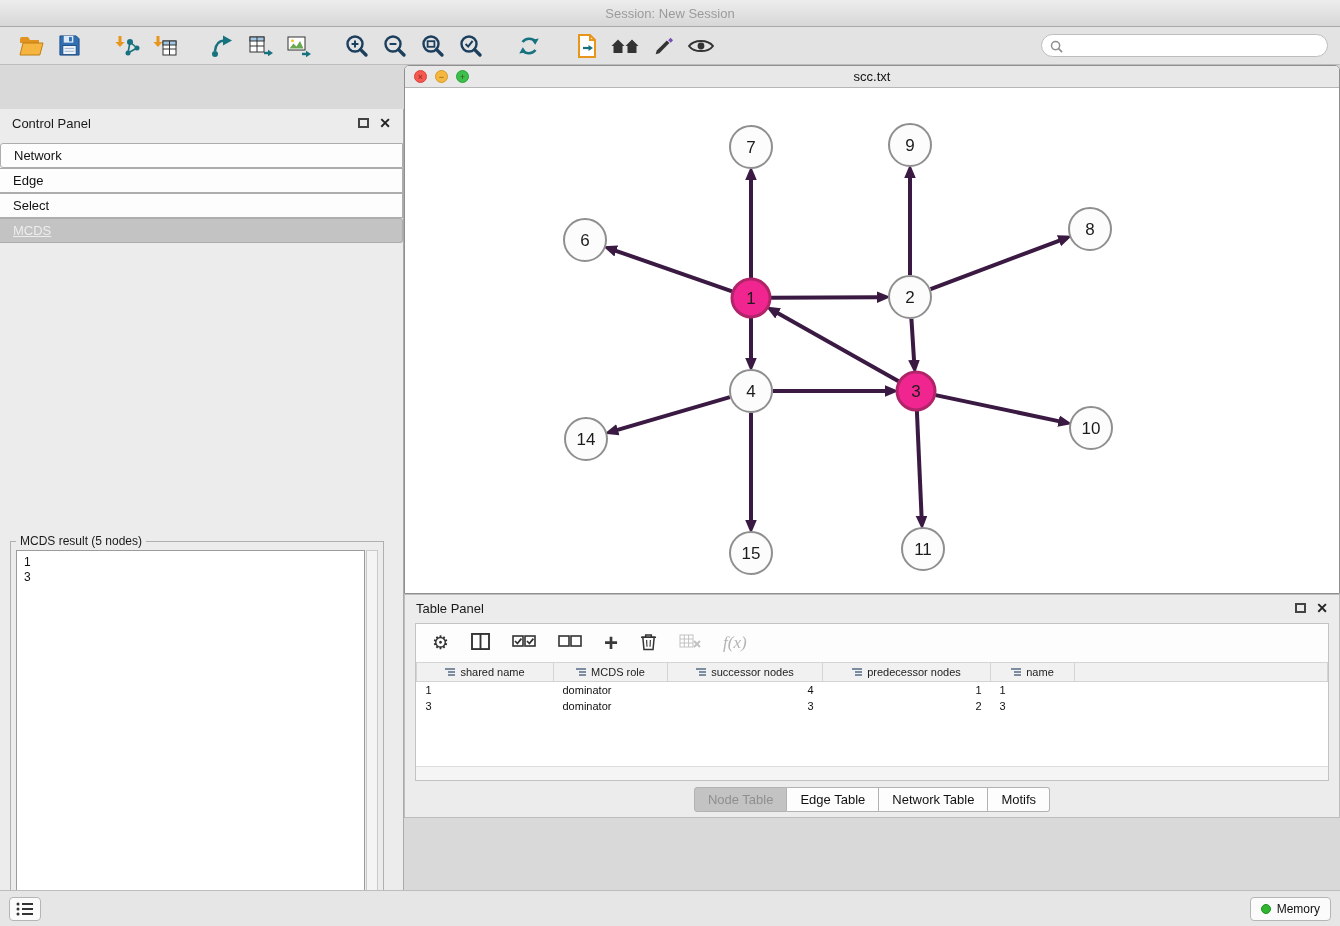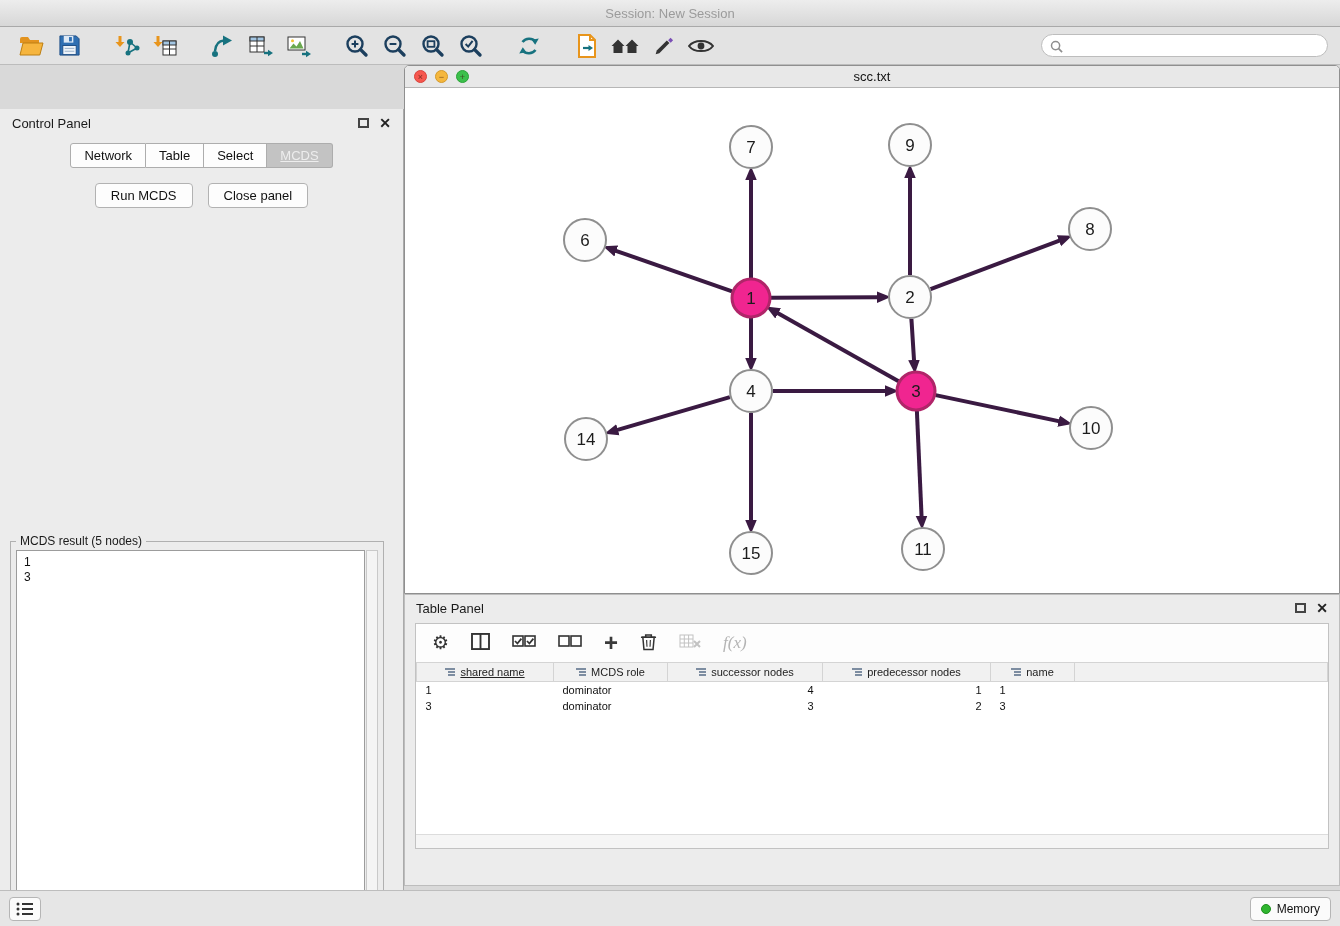--- a/index.html
+++ b/index.html
@@ -21,21 +21,21 @@
     padding:0 8px 0 26px;font-size:12px;outline:none;font-family:inherit;}
   .search-glyph{position:absolute;left:9px;top:5px;}
 
   
   .control-panel{position:absolute;left:0;top:65px;width:404px;height:825px;background:#ececec;
     border-right:1px solid #aaa;margin-top:44px;}
   .cp-header{height:28px;display:flex;align-items:center;padding:0 12px;font-size:13px;color:#1a1a1a;}
   .win-icons{margin-left:auto;display:flex;gap:10px;align-items:center;}
   .float-box{width:11px;height:10px;border:2px solid #444;display:inline-block;}
   .close-x{font-size:14px;font-weight:bold;color:#222;line-height:12px;}
-  .cp-tabs{display:flex;justify-content:center;margin-top:6px;}
+  .cp-tabs{display:flex;justify-content:center;margin-top:6px;flex-direction:column;}
   .cp-tab{border:1px solid #adadad;border-left:none;background:#fdfdfd;padding:4px 13px;font-size:13px;color:#111;cursor:default;}
   .cp-tab:first-child{border-left:1px solid #adadad;border-radius:3px 0 0 3px;}
   .cp-tab:last-child{border-radius:0 3px 3px 0;}
   .cp-tab.active{background:#c3c3c3;color:#ededed;text-decoration:underline;}
   .cp-opt-label{text-align:center;margin-top:25px;font-size:13px;color:#111;}
   .cp-select{width:310px;height:25px;margin:9px auto 0;background:#fff;border:1px solid #b5b5b5;
     border-radius:5px;display:flex;align-items:center;padding:0 9px;font-size:13px;color:#111;position:relative;cursor:default;}
   .select-arrows{position:absolute;right:8px;top:5px;display:flex;flex-direction:column;gap:2px;}
   .select-arrows .up{width:0;height:0;border-left:4px solid transparent;border-right:4px solid transparent;border-bottom:5px solid #5e5e5e;}
   .select-arrows .down{width:0;height:0;border-left:4px solid transparent;border-right:4px solid transparent;border-top:5px solid #5e5e5e;}
@@ -53,21 +53,21 @@
   .nw-titlebar{height:22px;background:#e8e8e8;border-bottom:1px solid #b6b6b6;border-radius:4px 4px 0 0;
     position:relative;display:flex;align-items:center;justify-content:center;font-size:13px;color:#111;}
   .traffic{position:absolute;left:9px;top:4px;display:flex;gap:8px;}
   .tl{width:13px;height:13px;border-radius:50%;font-size:9px;line-height:12px;text-align:center;color:rgba(60,20,10,0.65);cursor:default;}
   .tl.red{background:#f6574e;border:1px solid #d8433c;}
   .tl.yellow{background:#f5b73d;border:1px solid #d49a2a;}
   .tl.green{background:#3cc04b;border:1px solid #2aa338;}
   .network-canvas{display:block;background:#fff;}
 
   
-  .table-panel{position:absolute;left:404px;top:594px;width:936px;height:292px;background:#ececec;border:1px solid #bdbdbd;}
+  .table-panel{position:absolute;left:404px;top:594px;width:936px;height:224px;background:#ececec;border:1px solid #bdbdbd;}
   .tp-header{height:26px;display:flex;align-items:center;padding:0 11px;font-size:13px;color:#1a1a1a;}
   .tp-content{position:absolute;left:10px;right:10px;top:28px;bottom:36px;background:#fff;border:1px solid #c2c2c2;}
   .tp-toolbar{height:38px;display:flex;align-items:center;padding:0 16px;gap:22px;background:#fdfdfd;}
   .tp-plus{font-size:24px;font-weight:bold;color:#3a3a3a;line-height:20px;}
   .gear-glyph{font-size:19px;color:#333;line-height:20px;}
   .fx{font-family:"Liberation Serif",serif;font-style:italic;font-size:17px;color:#b4b4b4;}
   .tp-tablewrap{position:absolute;left:0;right:0;top:38px;bottom:14px;overflow:hidden;}
   .node-table{border-collapse:collapse;width:100%;font-size:11px;table-layout:fixed;}
   .node-table th{background:#f1f1f1;border:1px solid #d4d4d4;font-weight:normal;height:19px;
     text-align:center;color:#222;white-space:nowrap;overflow:hidden;}
@@ -257,31 +257,27 @@
   <div class="cp-header">
     <span>Control Panel</span>
     <span class="win-icons">
       <span class="float-box"></span>
       <span class="close-x">✕</span>
     </span>
   </div>
 
   <div class="cp-tabs">
       <div class="cp-tab">Network</div>
-      <div class="cp-tab">Table</div>
+      <div class="cp-tab">Edge</div>
       <div class="cp-tab">Select</div>
       <div class="cp-tab active">MCDS</div>
     </div>
 
 
 
-  <div class="cp-buttons">
-    <button class="cp-btn">Run MCDS</button>
-    <button class="cp-btn">Close panel</button>
-  </div>
 
   <fieldset class="result-box">
     <legend>MCDS result (5 nodes)</legend>
     <div class="result-inner">1
 3</div>
     <div class="result-scroll"></div>
   </fieldset>
 </div>
 
 <div class="network-window">
@@ -412,21 +408,21 @@
           <path d="M15 8 l6 6 M21 8 l-6 6" stroke="#c2c2c2" stroke-width="2"></path>
         </svg>
       </span>
       <span class="fx">f(x)</span>
     </div>
 
     <div class="tp-tablewrap">
       <table class="node-table">
         <thead>
             <tr>
-              <th style="width: 137px; text-decoration: underline;"><span class="col-icon"></span><span>shared name</span></th>
+              <th style="width: 137px;"><span class="col-icon"></span><span>shared name</span></th>
               <th style="width: 114px;"><span class="col-icon"></span><span>MCDS role</span></th>
               <th style="width: 155px;"><span class="col-icon"></span><span>successor nodes</span></th>
               <th style="width: 168px;"><span class="col-icon"></span><span>predecessor nodes</span></th>
               <th style="width: 84px;"><span class="col-icon"></span><span>name</span></th>
               <th></th>
             </tr>
           </thead>
         <tbody>
             <tr>
               <td style="text-align: left;">1</td>
@@ -444,20 +440,26 @@
               <td style="text-align: left;">3</td>
               <td></td>
             </tr>
           </tbody>
       </table>
     </div>
 
     <div class="tp-hscroll"></div>
   </div>
 
+  <div class="tp-tabs">
+      <div class="tp-tab active">Node Table</div>
+      <div class="tp-tab">Edge Table</div>
+      <div class="tp-tab">Network Table</div>
+      <div class="tp-tab">Motifs</div>
+    </div>
 </div>
 
 <div class="status-bar">
   <div class="menu-btn">
     <svg width="18" height="14" viewBox="0 0 18 14">
       <circle cx="2" cy="2" r="1.5" fill="#333"></circle>
         <rect x="6" y="1" width="11" height="2" fill="#333"></rect>
       <circle cx="2" cy="7" r="1.5" fill="#333"></circle>
         <rect x="6" y="6" width="11" height="2" fill="#333"></rect>
       <circle cx="2" cy="12" r="1.5" fill="#333"></circle>

